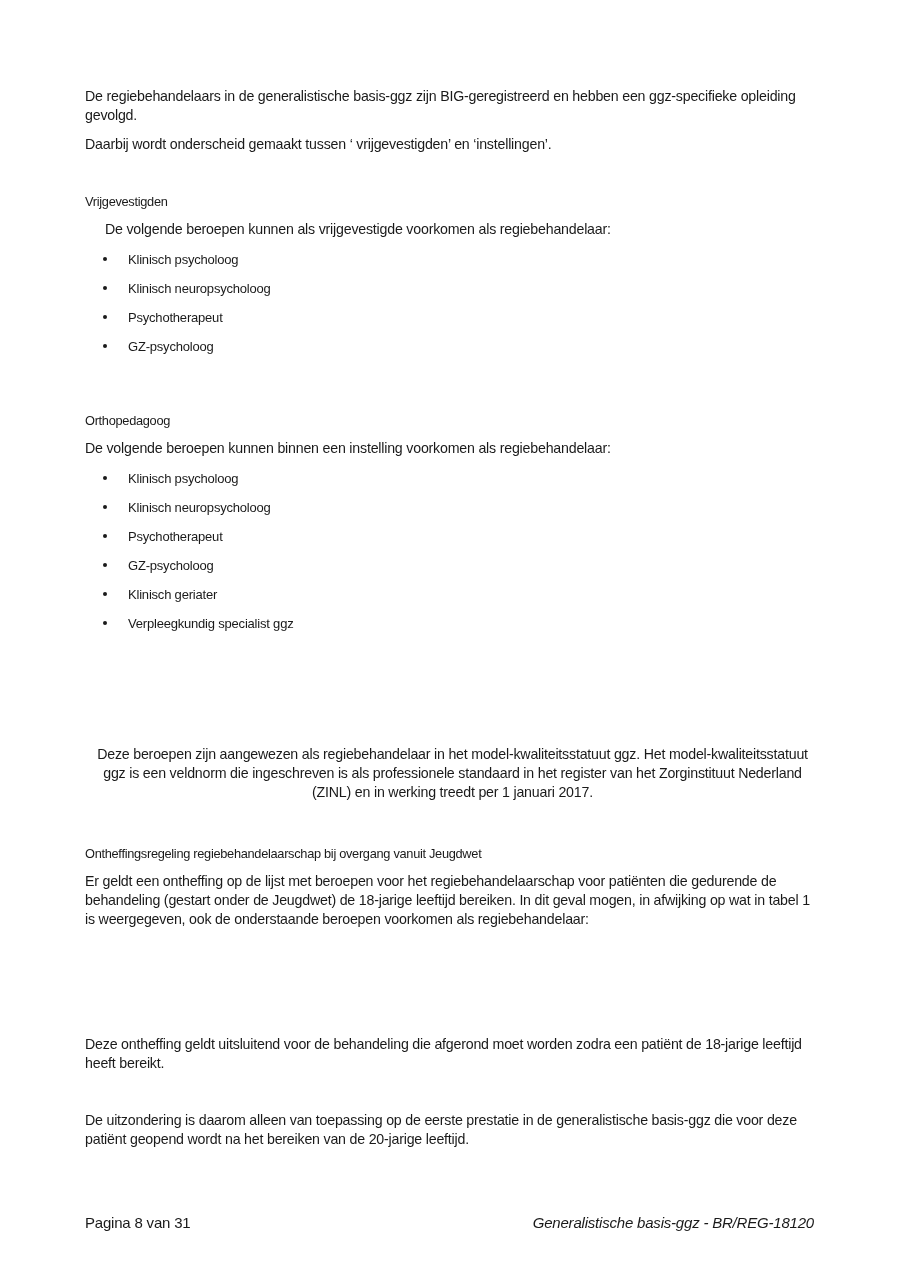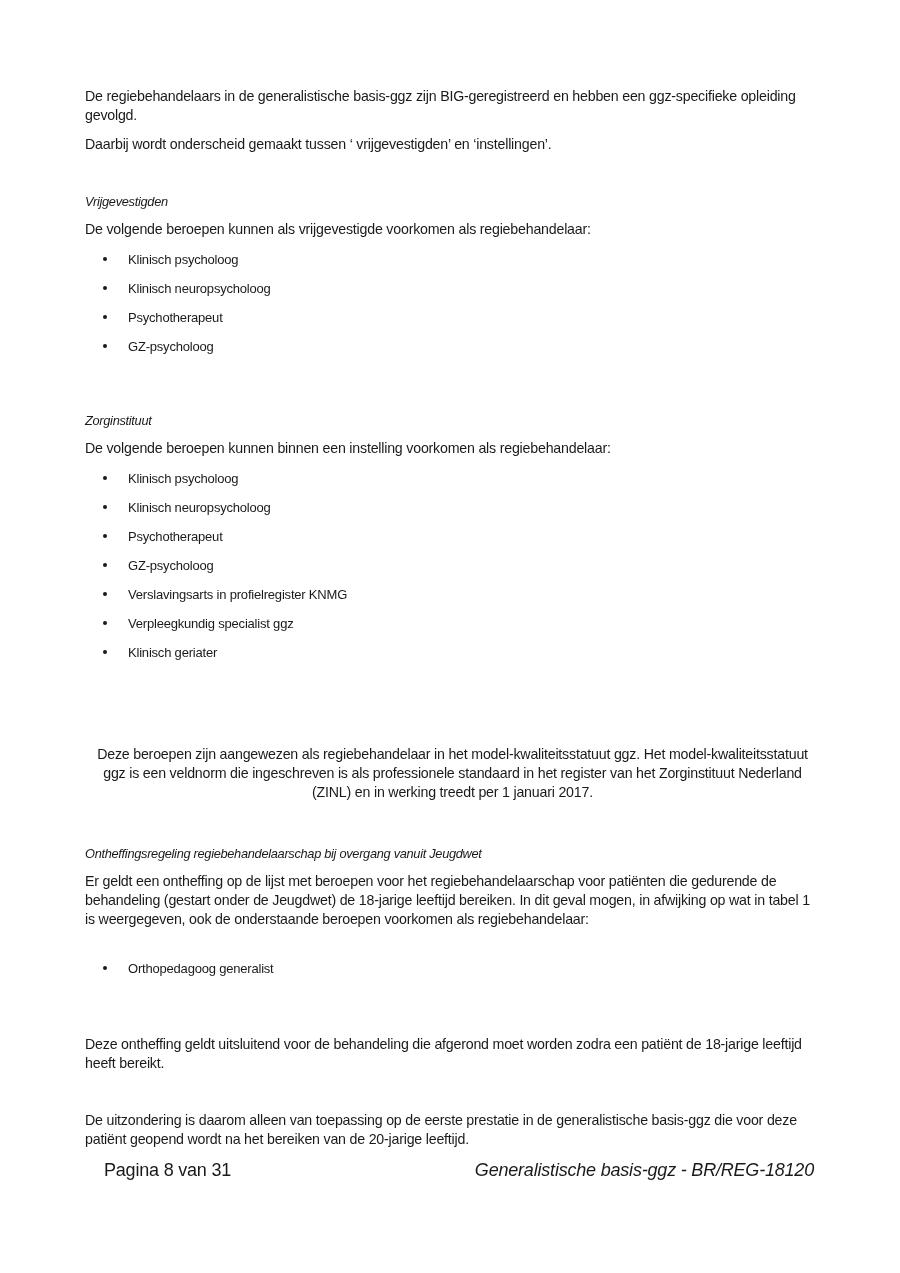--- a/index.html
+++ b/index.html
@@ -3,99 +3,91 @@
 <meta charset="utf-8">
 <style>
   html, body { margin: 0; padding: 0; background: #ffffff; }
   body {
     width: 900px; height: 1273px; position: relative; overflow: hidden;
     font-family: "Liberation Sans", "DejaVu Sans", sans-serif;
     color: #1a1a1a;
   }
   .page { position: absolute; left: 85px; top: 0; width: 735px; }
   .p { position: absolute; left: 0; font-size: 14.2px; line-height: 19px; letter-spacing: -0.2px; margin: 0; width: 735px; }
-  .h { position: absolute; left: 0; font-size: 12.8px; font-style: italic; line-height: 17px; letter-spacing: -0.3px; margin: 0; }
+  .h { position: absolute; left: 0; font-size: 12.8px; line-height: 17px; letter-spacing: -0.3px; margin: 0; }
   ul.bl { position: absolute; left: 0; margin: 0; padding: 0; list-style: none; width: 700px; }
   ul.bl li { position: relative; height: 29px; font-size: 13px; line-height: 19px; letter-spacing: -0.2px; }
   ul.bl li .dot { position: absolute; left: 18px; top: 7px; width: 4px; height: 4px; border-radius: 50%; background: #1a1a1a; }
   ul.bl li .txt { position: absolute; left: 43px; top: 0; white-space: nowrap; }
-  .footer { position: absolute; top: 1162px; font-size: 18px; line-height: 17px; letter-spacing: -0.2px; margin-left: 19px; }
+  .footer { position: absolute; top: 1214px; font-size: 15px; line-height: 17px; letter-spacing: -0.2px; }
   .footer.left { left: 85px; }
   .footer.right { right: 86px; font-style: italic; }
 </style>
 </head>
 <body>
 
 <div class="page">
   <p class="p" style="top:87px;">De regiebehandelaars in de generalistische basis-ggz zijn BIG-geregistreerd en hebben een ggz-specifieke opleiding gevolgd.</p>
   <p class="p" style="top:135px;">Daarbij wordt onderscheid gemaakt tussen ‘ vrijgevestigden’ en ‘instellingen’.</p>
 
   <p class="h" style="top:193px;">Vrijgevestigden</p>
-  <p class="p" style="top:220px;">De volgende beroepen kunnen als vrijgevestigde voorkomen als regiebehandelaar:</p>
+  <p class="p" style="top:220px;margin-left:20px;">De volgende beroepen kunnen als vrijgevestigde voorkomen als regiebehandelaar:</p>
   <ul class="bl" style="top:250px;">
     <li>
         <span class="dot"></span>
         <span class="txt">Klinisch psycholoog</span>
       </li>
     <li>
         <span class="dot"></span>
         <span class="txt">Klinisch neuropsycholoog</span>
       </li>
     <li>
         <span class="dot"></span>
         <span class="txt">Psychotherapeut</span>
       </li>
     <li>
         <span class="dot"></span>
         <span class="txt">GZ-psycholoog</span>
       </li>
   </ul>
 
-  <p class="h" style="top:412px;">Zorginstituut</p>
+  <p class="h" style="top:412px;">Orthopedagoog</p>
   <p class="p" style="top:439px;">De volgende beroepen kunnen binnen een instelling voorkomen als regiebehandelaar:</p>
   <ul class="bl" style="top:469px;">
     <li>
         <span class="dot"></span>
         <span class="txt">Klinisch psycholoog</span>
       </li>
     <li>
         <span class="dot"></span>
         <span class="txt">Klinisch neuropsycholoog</span>
       </li>
     <li>
         <span class="dot"></span>
         <span class="txt">Psychotherapeut</span>
       </li>
     <li>
         <span class="dot"></span>
         <span class="txt">GZ-psycholoog</span>
       </li>
     <li>
         <span class="dot"></span>
-        <span class="txt">Verslavingsarts in profielregister KNMG</span>
+        <span class="txt">Klinisch geriater</span>
       </li>
     <li>
         <span class="dot"></span>
         <span class="txt">Verpleegkundig specialist ggz</span>
-      </li>
-    <li>
-        <span class="dot"></span>
-        <span class="txt">Klinisch geriater</span>
       </li>
   </ul>
 
   <p class="p" style="top:745px;text-align:center;">Deze beroepen zijn aangewezen als regiebehandelaar in het model-kwaliteitsstatuut ggz. Het model-kwaliteitsstatuut ggz is een veldnorm die ingeschreven is als professionele standaard in het register van het Zorginstituut Nederland (ZINL) en in werking treedt per 1 januari 2017.</p>
 
   <p class="h" style="top:845px;text-align:right;">Ontheffingsregeling regiebehandelaarschap bij overgang vanuit Jeugdwet</p>
   <p class="p" style="top:872px;">Er geldt een ontheffing op de lijst met beroepen voor het regiebehandelaarschap voor patiënten die gedurende de behandeling (gestart onder de Jeugdwet) de 18-jarige leeftijd bereiken. In dit geval mogen, in afwijking op wat in tabel 1 is weergegeven, ook de onderstaande beroepen voorkomen als regiebehandelaar:</p>
   <ul class="bl" style="top:959px;">
-    <li>
-        <span class="dot"></span>
-        <span class="txt">Orthopedagoog generalist</span>
-      </li>
   </ul>
 
   <p class="p" style="top:1035px;">Deze ontheffing geldt uitsluitend voor de behandeling die afgerond moet worden zodra een patiënt de 18-jarige leeftijd heeft bereikt.</p>
   <p class="p" style="top:1111px;">De uitzondering is daarom alleen van toepassing op de eerste prestatie in de generalistische basis-ggz die voor deze patiënt geopend wordt na het bereiken van de 20-jarige leeftijd.</p>
 </div>
 
 <div class="footer left">Pagina 8 van 31</div>
 <div class="footer right">Generalistische basis-ggz - BR/REG-18120</div>
 
 </body></html>

